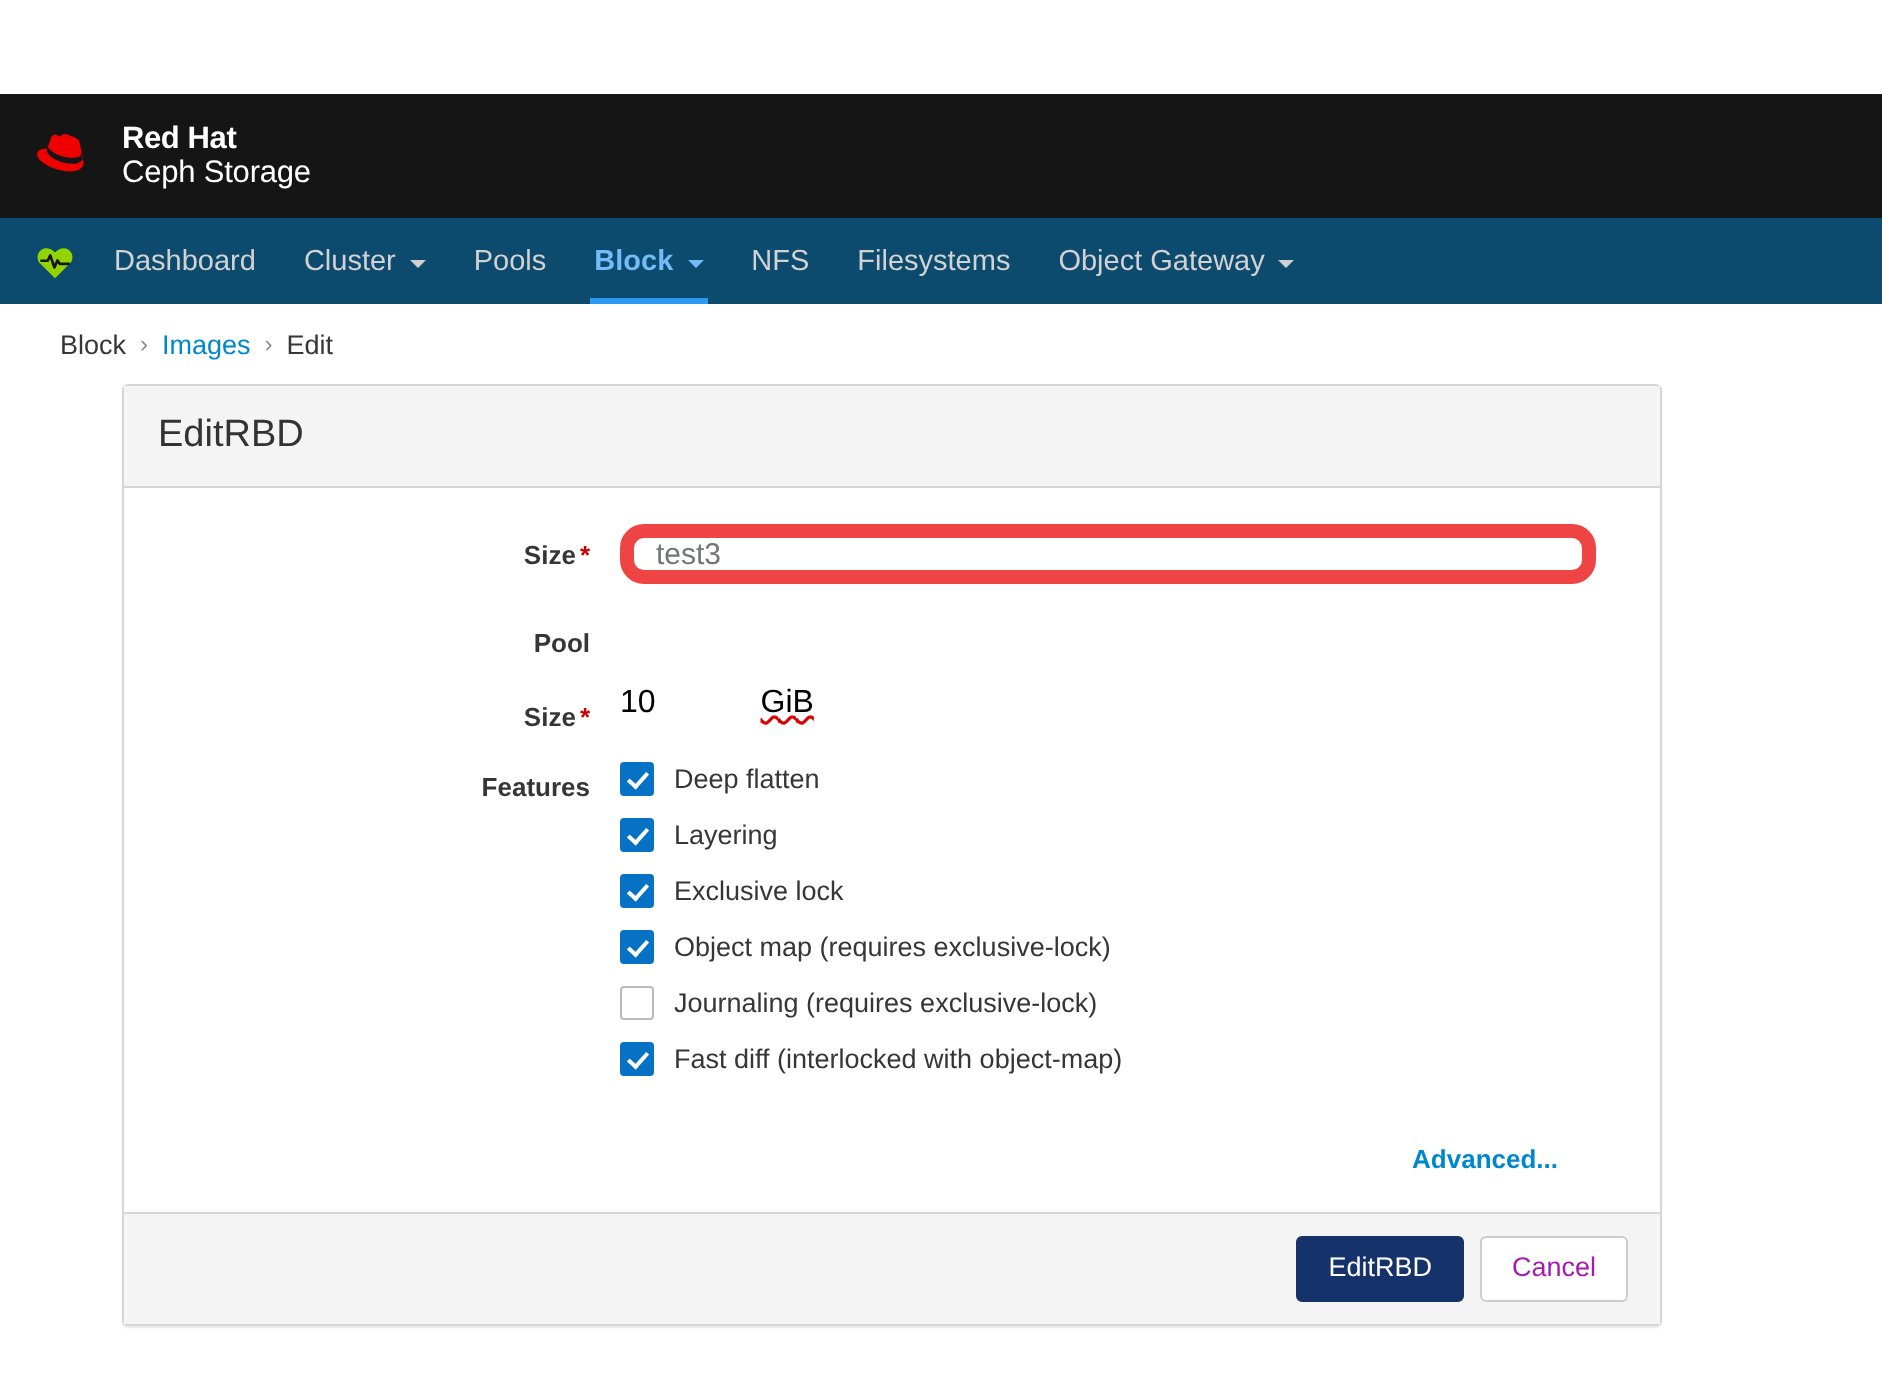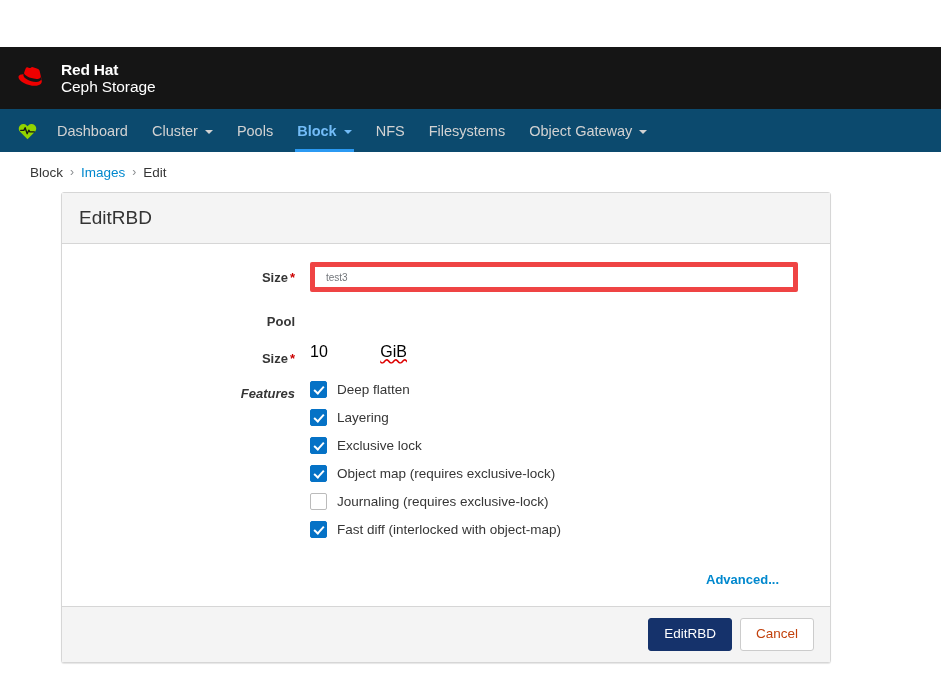--- a/index.html
+++ b/index.html
@@ -113,35 +113,35 @@
   .form-label {
     width: 248px;
     flex: 0 0 248px;
     text-align: right;
     padding-right: 15px;
     padding-top: 8px;
     font-size: 13px;
     font-weight: bold;
     color: #363636;
   }
-  .form-label.nopad { padding-top: 6px; font-style: italic; }
+  .form-label.nopad { padding-top: 6px; }
   .req { color: #cc0000; margin-left: 2px; font-weight: bold; }
   .form-control-wrap { flex: 1 1 auto; padding-right: 12px; }
 
   input.form-control {
     display: block;
     width: 100%;
     height: 30px;
     padding: 4px 11px;
-    font-size: 10px;
+    font-size: 15px;
     font-family: "Liberation Sans", sans-serif;
     color: #72767b;
     background: #ffffff;
-    border: 5px solid #ef4444;
-    border-radius: 2px;
+    border: 7px solid #ef4444;
+    border-radius: 12px;
     outline: none;
   }
   input.form-control.readonly {
     background: #ededed;
     border-color: #d2d2d2;
     color: #72767b;
     cursor: not-allowed;
   }
   .spell {
     text-decoration: underline wavy #dd0000;
@@ -226,21 +226,21 @@
     border: 1px solid transparent;
   }
   .btn-primary {
     background: #15326b;
     border-color: #15326b;
     color: #ffffff;
   }
   .btn-default {
     background: #ffffff;
     border-color: #cccccc;
-    color: #c2410c;
+    color: #a21caf;
   }
 </style>
 </head>
 <body>
 
 <div class="masthead">
   <div class="brand">
     <svg class="rh-logo" viewBox="0 0 60 42">
       <path fill="#e00" d="M32.5 22.6c3.2 0 7.8-.66 7.8-4.46a3.6 3.6 0 0 0-.08-.87l-1.9-8.26c-.44-1.82-.82-2.64-4-4.24C31.8 3.5 26.4 1.6 24.8 1.6c-1.5 0-1.93 1.93-3.7 1.93-1.72 0-3-1.44-4.6-1.44-1.55 0-2.56 1.05-3.34 3.22 0 0-2.17 6.12-2.45 7.02a1.7 1.7 0 0 0-.06.48c0 2.3 9.03 9.78 21.85 9.78m8.3-2.9c.44 2.1.44 2.32.44 2.6 0 3.57-4 5.56-9.3 5.56-11.93 0-22.38-6.99-22.38-11.6 0-.65.13-1.27.36-1.84C5.6 14.64.9 15.4.9 19.55c0 6.8 16.1 15.2 28.86 15.2 9.78 0 12.24-4.42 12.24-7.92 0-2.75-2.38-5.87-1.2-7.12"></path>
       <path fill="#fff" d="M40.8 19.7c.44 2.1.44 2.32.44 2.6 0 3.57-4 5.56-9.3 5.56-11.93 0-22.38-6.99-22.38-11.6 0-.65.13-1.27.36-1.84l.88-2.17a1.7 1.7 0 0 0-.06.48c0 2.3 9.03 9.78 21.85 9.78 3.2 0 7.8-.66 7.8-4.46a3.6 3.6 0 0 0-.08-.87z" opacity="0"></path>

